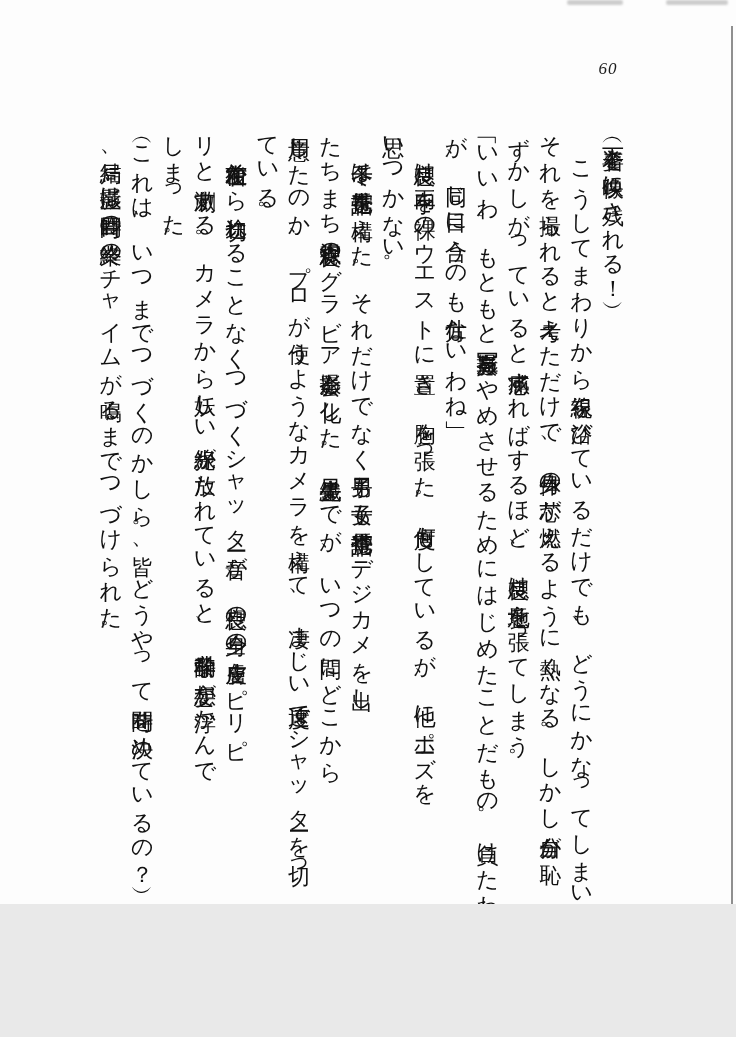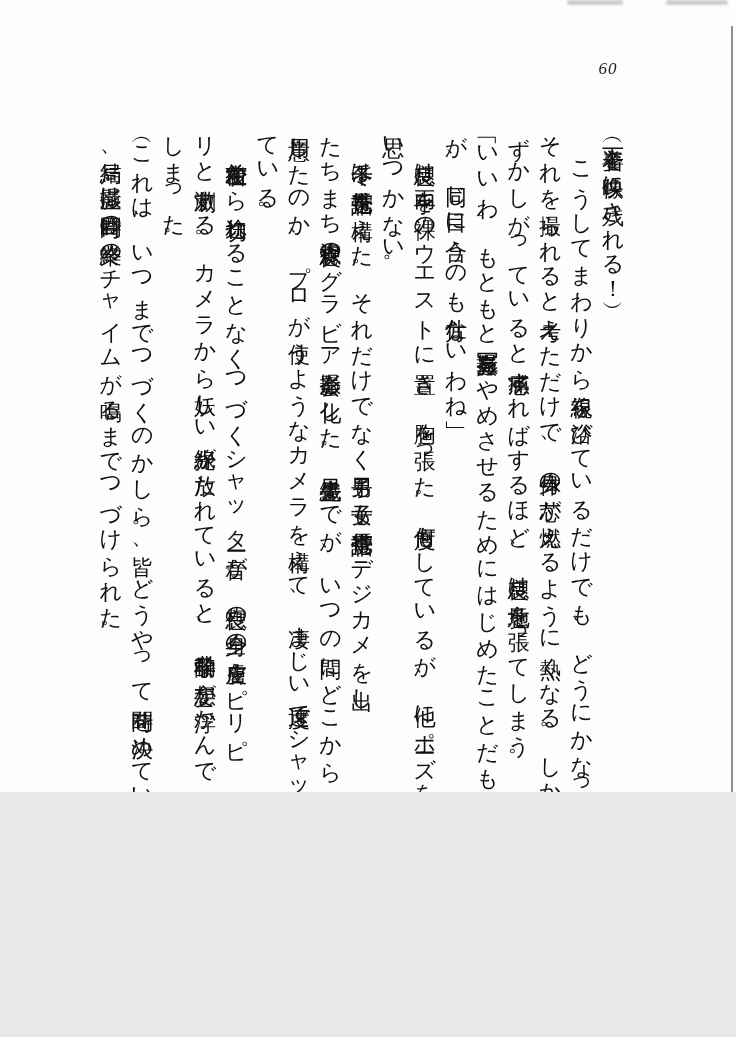--- a/index.html
+++ b/index.html
@@ -3,21 +3,21 @@
 <meta charset="utf-8">
 <style>
   html, body {
     margin: 0;
     padding: 0;
     background: #e9e9e9;
   }
   .page {
     position: relative;
     width: 736px;
-    height: 792px;
+    height: 904px;
     background: #fdfdfd;
     overflow: hidden;
     font-family: "Liberation Serif", "DejaVu Serif", serif;
   }
   
   .artifact {
     position: absolute;
     top: 0;
     height: 5px;
     background: #bdbdbd;

